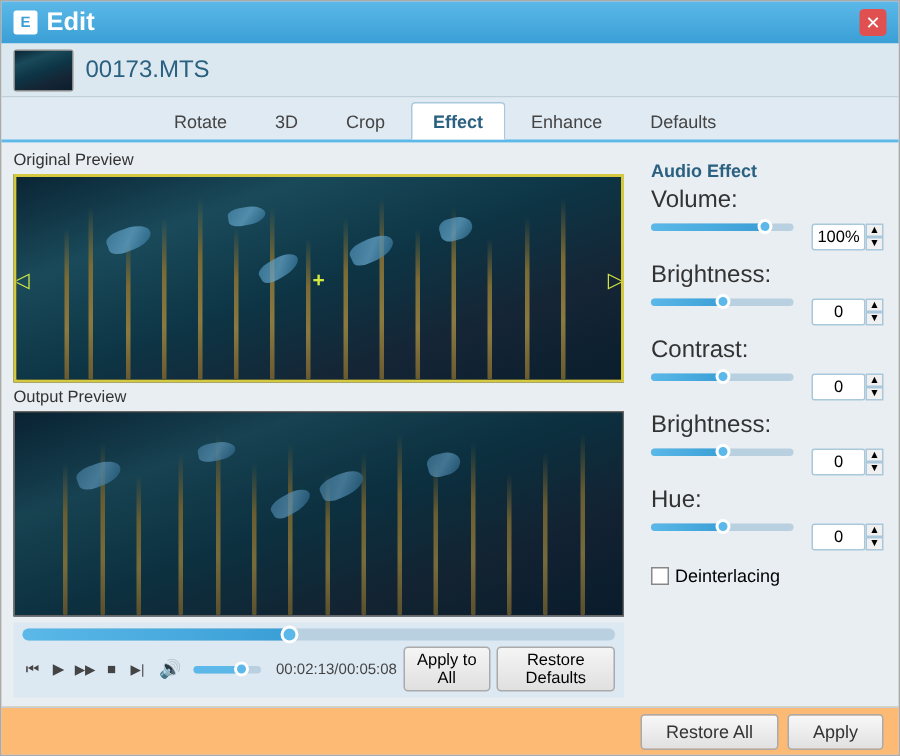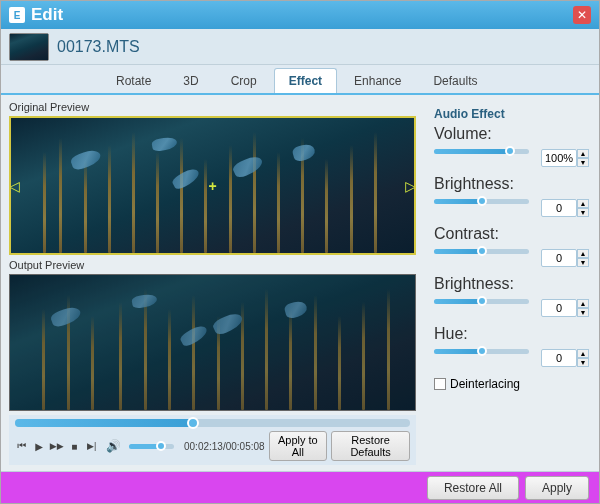--- a/index.html
+++ b/index.html
@@ -389,21 +389,21 @@
     .checkbox {
       width: 12px;
       height: 12px;
       border: 1px solid #888;
       background: white;
       cursor: pointer;
     }
 
     .bottom-bar {
       height: 32px;
-      background: #d946ef;
+      background: #fdba74;
       display: flex;
       align-items: center;
       justify-content: flex-end;
       padding: 0 10px;
       gap: 6px;
       border-top: 1px solid #c0d0da;
       flex-shrink: 0;
     }
 
     .bottom-btn {

